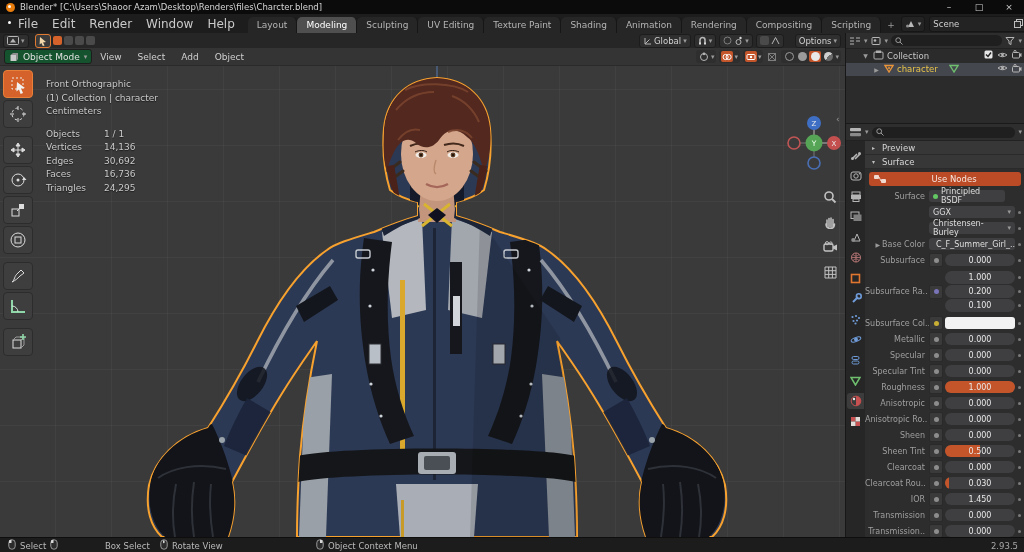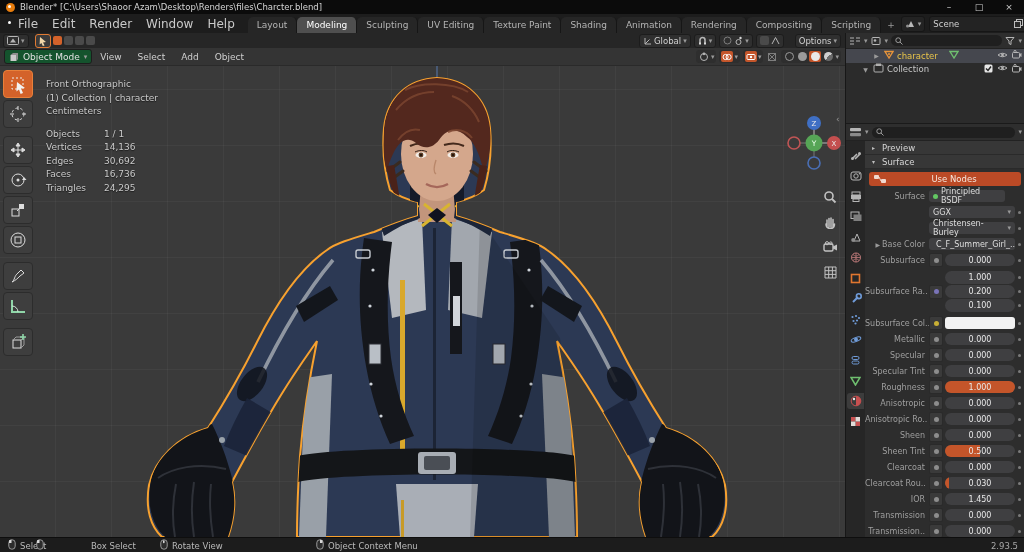--- a/index.html
+++ b/index.html
@@ -563,54 +563,54 @@
             <circle cx="3.2" cy="3.2" r="2.4" fill="none" stroke="#9a9a9a"></circle>
             <line x1="5" y1="5" x2="7.5" y2="7.5" stroke="#9a9a9a"></line>
           </svg>
       </span>
       <svg width="10" height="10">
           <path d="M1 1.5 H9 L6 5 V8.5 L4 7.5 V5 Z" fill="none" stroke="#b5b5b5"></path>
         </svg>
       <span class="chev">▾</span>
     </div>
     <div class="outliner-rows" id="outliner-rows">
-        <div class="orow selected" style="padding-left: 26px;">
-          <span class="disc">▶</span>
-          <span><svg width="10" height="9">
-              <polygon points="5,8 1,1.5 9,1.5" fill="none" stroke="#e8943a" stroke-width="1.4"></polygon>
-              <circle cx="5" cy="4" r="1" fill="#e8943a"></circle>
-            </svg></span>
-          <span class="nm">character</span>
-          <span style="margin-left: 8px;"><svg width="10" height="9">
-              <polygon points="5,8 1,1.5 9,1.5" fill="none" stroke="#6fbf6f" stroke-width="1.4"></polygon>
-            </svg></span>
-          <span class="otoggles">
-            <span><svg width="11" height="8">
-                <path d="M1 4 Q5.5 0.5 10 4 Q5.5 7.5 1 4 Z" fill="none" stroke="#b5b5b5"></path>
-                <circle cx="5.5" cy="4" r="1.4" fill="#b5b5b5"></circle>
-              </svg></span>
-            <span><svg width="10" height="9">
-                <rect x="0.5" y="2.5" width="7" height="5.5" rx="1" fill="none" stroke="#b5b5b5"></rect>
-                <polygon points="7.5,4 9.5,3 9.5,7 7.5,6" fill="#b5b5b5"></polygon>
-                <circle cx="3" cy="1.5" r="1.1" fill="none" stroke="#b5b5b5"></circle>
-              </svg></span>
-          </span>
-        </div>
         <div class="orow" style="padding-left: 15px;">
           <span class="disc">▼</span>
           <span><svg width="11" height="10">
               <rect x="1" y="2" width="9" height="7" rx="1" fill="none" stroke="#b0b0b0"></rect>
               <rect x="3" y="0.5" width="5" height="2.5" fill="#b0b0b0"></rect>
             </svg></span>
           <span class="nm">Collection</span>
           <span class="otoggles">
             <span><svg width="9" height="9">
                 <rect x="0.5" y="0.5" width="8" height="8" rx="1.5" fill="#e6e6e6"></rect>
                 <path d="M2 4.5 L4 6.5 L7 2.5" stroke="#222" stroke-width="1.4" fill="none"></path>
               </svg></span>
+            <span><svg width="11" height="8">
+                <path d="M1 4 Q5.5 0.5 10 4 Q5.5 7.5 1 4 Z" fill="none" stroke="#b5b5b5"></path>
+                <circle cx="5.5" cy="4" r="1.4" fill="#b5b5b5"></circle>
+              </svg></span>
+            <span><svg width="10" height="9">
+                <rect x="0.5" y="2.5" width="7" height="5.5" rx="1" fill="none" stroke="#b5b5b5"></rect>
+                <polygon points="7.5,4 9.5,3 9.5,7 7.5,6" fill="#b5b5b5"></polygon>
+                <circle cx="3" cy="1.5" r="1.1" fill="none" stroke="#b5b5b5"></circle>
+              </svg></span>
+          </span>
+        </div>
+        <div class="orow selected" style="padding-left: 26px;">
+          <span class="disc">▶</span>
+          <span><svg width="10" height="9">
+              <polygon points="5,8 1,1.5 9,1.5" fill="none" stroke="#e8943a" stroke-width="1.4"></polygon>
+              <circle cx="5" cy="4" r="1" fill="#e8943a"></circle>
+            </svg></span>
+          <span class="nm">character</span>
+          <span style="margin-left: 8px;"><svg width="10" height="9">
+              <polygon points="5,8 1,1.5 9,1.5" fill="none" stroke="#6fbf6f" stroke-width="1.4"></polygon>
+            </svg></span>
+          <span class="otoggles">
             <span><svg width="11" height="8">
                 <path d="M1 4 Q5.5 0.5 10 4 Q5.5 7.5 1 4 Z" fill="none" stroke="#b5b5b5"></path>
                 <circle cx="5.5" cy="4" r="1.4" fill="#b5b5b5"></circle>
               </svg></span>
             <span><svg width="10" height="9">
                 <rect x="0.5" y="2.5" width="7" height="5.5" rx="1" fill="none" stroke="#b5b5b5"></rect>
                 <polygon points="7.5,4 9.5,3 9.5,7 7.5,6" fill="#b5b5b5"></polygon>
                 <circle cx="3" cy="1.5" r="1.1" fill="none" stroke="#b5b5b5"></circle>
               </svg></span>
           </span>
@@ -1013,21 +1013,21 @@
     </div>
   </div>
 
   <div class="abs statusbar">
     <span id="status-items"><span class="stitem" style="left: 8px;">
           <span><svg width="8" height="11">
               <rect x="0.8" y="0.8" width="6.4" height="9.4" rx="3" fill="#2c2c2c" stroke="#9a9a9a"></rect>
               <path d="M1 1.6 A3 3 0 0 1 3.5 0.8 L3.5 4 L1 4 Z" fill="#d8d8d8"></path>
             </svg></span>
           <span>Select</span>
-        </span><span class="stitem" style="left: 36px; gap: 47px;">
+        </span><span class="stitem" style="left: 50px; gap: 47px;">
           <span><svg width="8" height="11">
               <rect x="0.8" y="0.8" width="6.4" height="9.4" rx="3" fill="#2c2c2c" stroke="#9a9a9a"></rect>
               <path d="M1 1.6 A3 3 0 0 1 3.5 0.8 L3.5 4 L1 4 Z" fill="#d8d8d8"></path>
             </svg></span>
           <span>Box Select</span>
         </span><span class="stitem" style="left: 160px;">
           <span><svg width="8" height="11">
               <rect x="0.8" y="0.8" width="6.4" height="9.4" rx="3" fill="#2c2c2c" stroke="#9a9a9a"></rect>
               <rect x="3" y="1.2" width="1.6" height="3" rx="0.8" fill="#d8d8d8"></rect>
             </svg></span>

